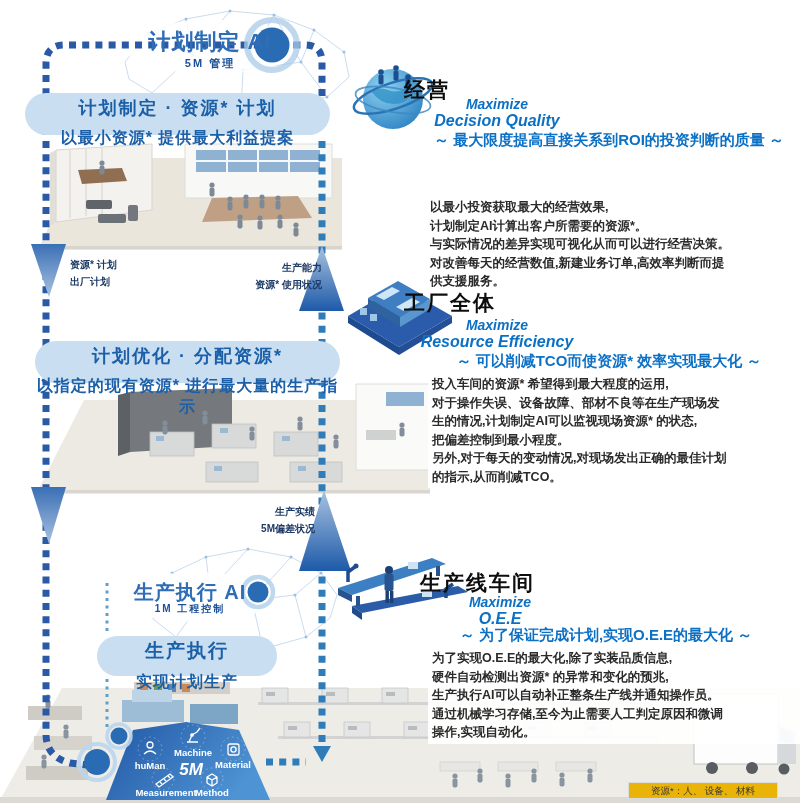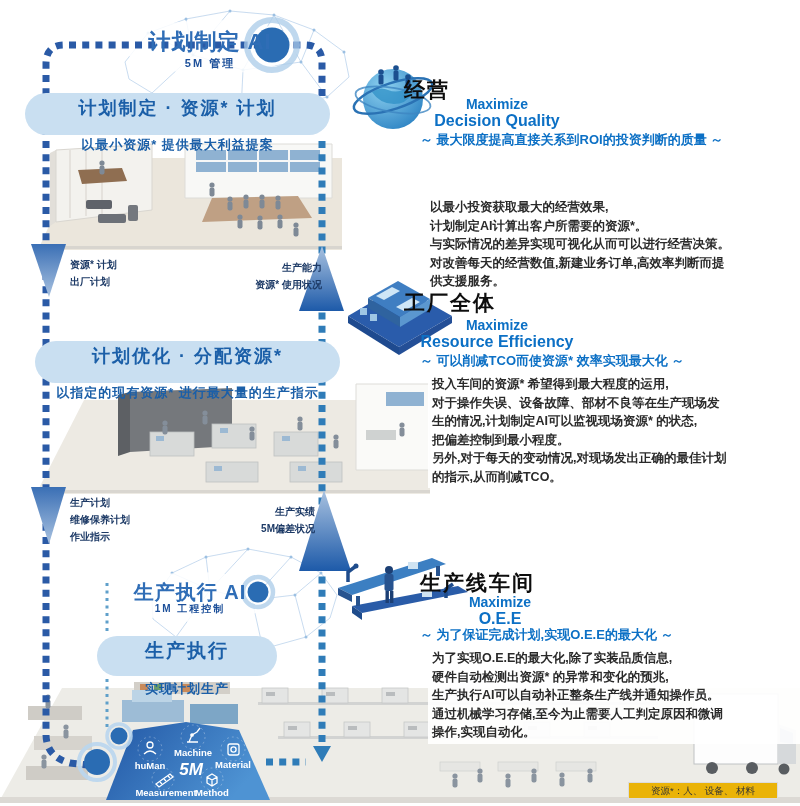--- a/index.html
+++ b/index.html
@@ -6,27 +6,27 @@
   .canvas{position:relative;width:800px;height:806px;background:#ffffff;overflow:hidden;
           font-family:"Liberation Sans",sans-serif;}
   .abs{position:absolute;}
   .art{position:absolute;left:0;top:0;z-index:1;}
   .txt{z-index:3;}
   .ml{white-space:pre-line;}
   .ai-title{color:#2f6db6;font-weight:bold;font-size:22px;text-align:center;letter-spacing:1px;}
   .ai-sub{color:#1c4f99;font-weight:bold;font-size:11px;text-align:center;letter-spacing:2px;}
   .banner{background:#c9dff1;border-radius:22px;text-align:center;color:#1b5fa8;z-index:3;position:absolute;}
   .banner .t1{font-size:18px;font-weight:bold;letter-spacing:2px;margin-top:3px;}
-  .banner .t2{font-size:13px;font-weight:bold;letter-spacing:1px;margin-top:16px;}
+  .banner .t2{font-size:16px;font-weight:bold;letter-spacing:1px;margin-top:8px;}
   .flow-label{color:#1d3a66;font-weight:bold;font-size:10px;line-height:17px;}
   .sec-label{color:#0d0d0d;font-weight:bold;font-size:21px;letter-spacing:2px;}
-  .maximize{color:#0c70c5;font-weight:bold;text-align:center;line-height:1.1;}
+  .maximize{color:#0c70c5;font-weight:bold;text-align:center;line-height:1.1;font-style:italic;}
   .maximize .m1{font-size:14px;}
   .maximize .m2{font-size:16px;}
-  .headline{color:#0c70c5;font-weight:bold;font-size:13px;}
+  .headline{color:#0c70c5;font-weight:bold;font-size:15px;text-align:center;}
   .body-text{color:#2a2a2a;font-size:12.5px;font-weight:bold;line-height:18.5px;}
   .bg-white{background:rgba(255,255,255,0.92);padding:2px 4px;}
   .footnote{background:#eab308;border:1px solid #dcdcdc;color:#333;font-size:9.5px;
             text-align:center;line-height:15px;}
   .pt{fill:#ffffff;font-size:9.5px;font-weight:bold;text-anchor:middle;}
   .pt5m{fill:#ffffff;font-size:17px;font-weight:bold;font-style:italic;text-anchor:middle;}
 </style>
 </head>
 <body>
 
@@ -326,23 +326,20 @@
 <div class="abs txt flow-label ml" style="left:70px;top:256px;">资源* 计划
 出厂计划</div>
 <div class="abs txt flow-label ml" style="left:200px;top:259px;width:122px;text-align:right;">生产能力
 资源* 使用状况</div>
 
 <div class="banner" style="left:35px;top:341px;width:305px;height:42px;">
   <div class="t1">计划优化 · 分配资源*</div>
   <div class="t2">以指定的现有资源* 进行最大量的生产指示</div>
 </div>
 
-<div class="abs txt flow-label ml" style="left:70px;top:494px;">生产计划
-维修保养计划
-作业指示</div>
 <div class="abs txt flow-label ml" style="left:180px;top:503px;width:135px;text-align:right;">生产实绩
 5M偏差状况</div>
 
 <div class="abs txt ai-title" style="left:105px;top:579px;width:170px;font-size:20px;">生产执行 AI</div>
 <div class="abs txt ai-sub" style="left:105px;top:602px;width:170px;font-size:10px;">1M 工程控制</div>
 
 <div class="banner" style="left:97px;top:636px;width:180px;height:40px;">
   <div class="t1" style="font-size:19px;margin-top:2px;">生产执行</div>
   <div class="t2">实现计划生产</div>
 </div>

